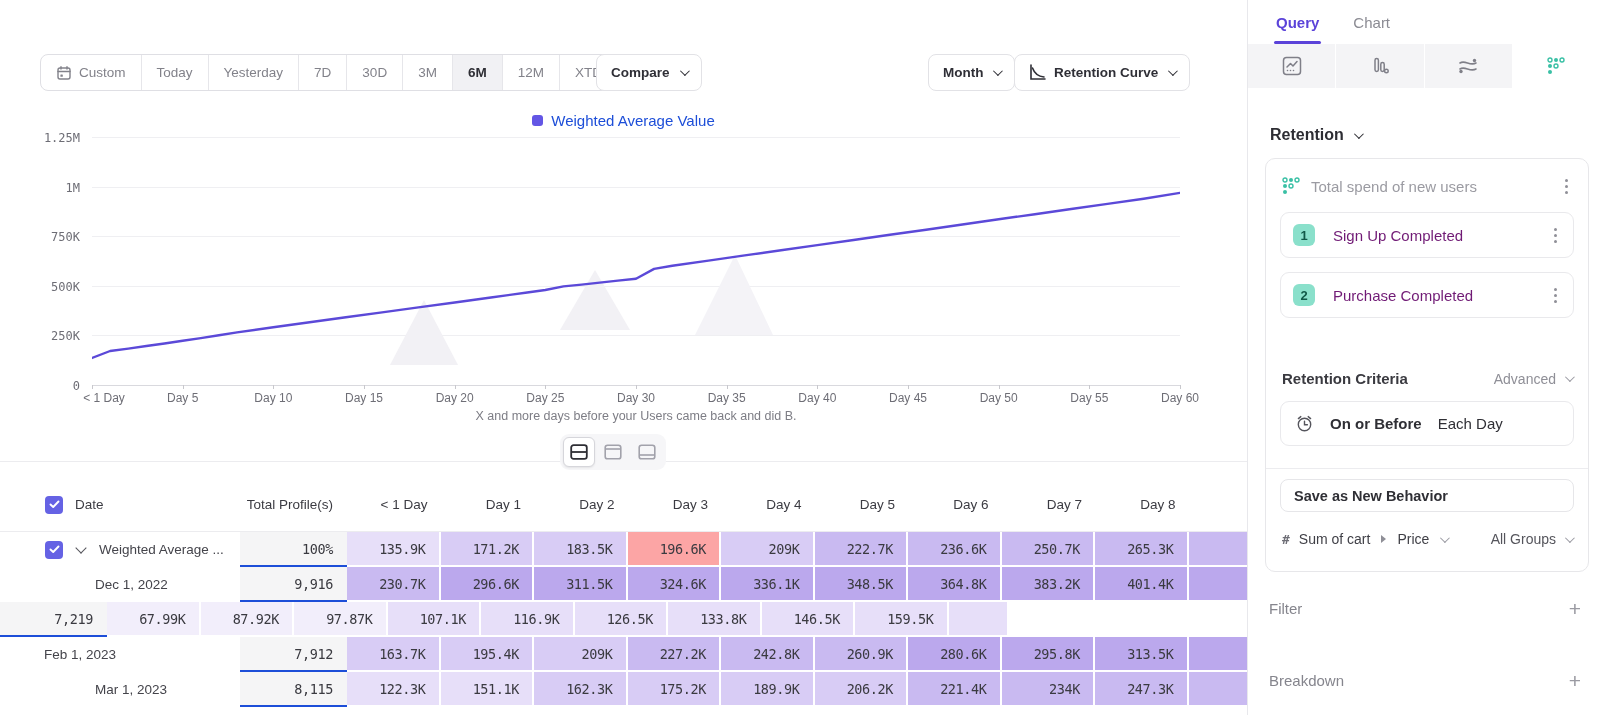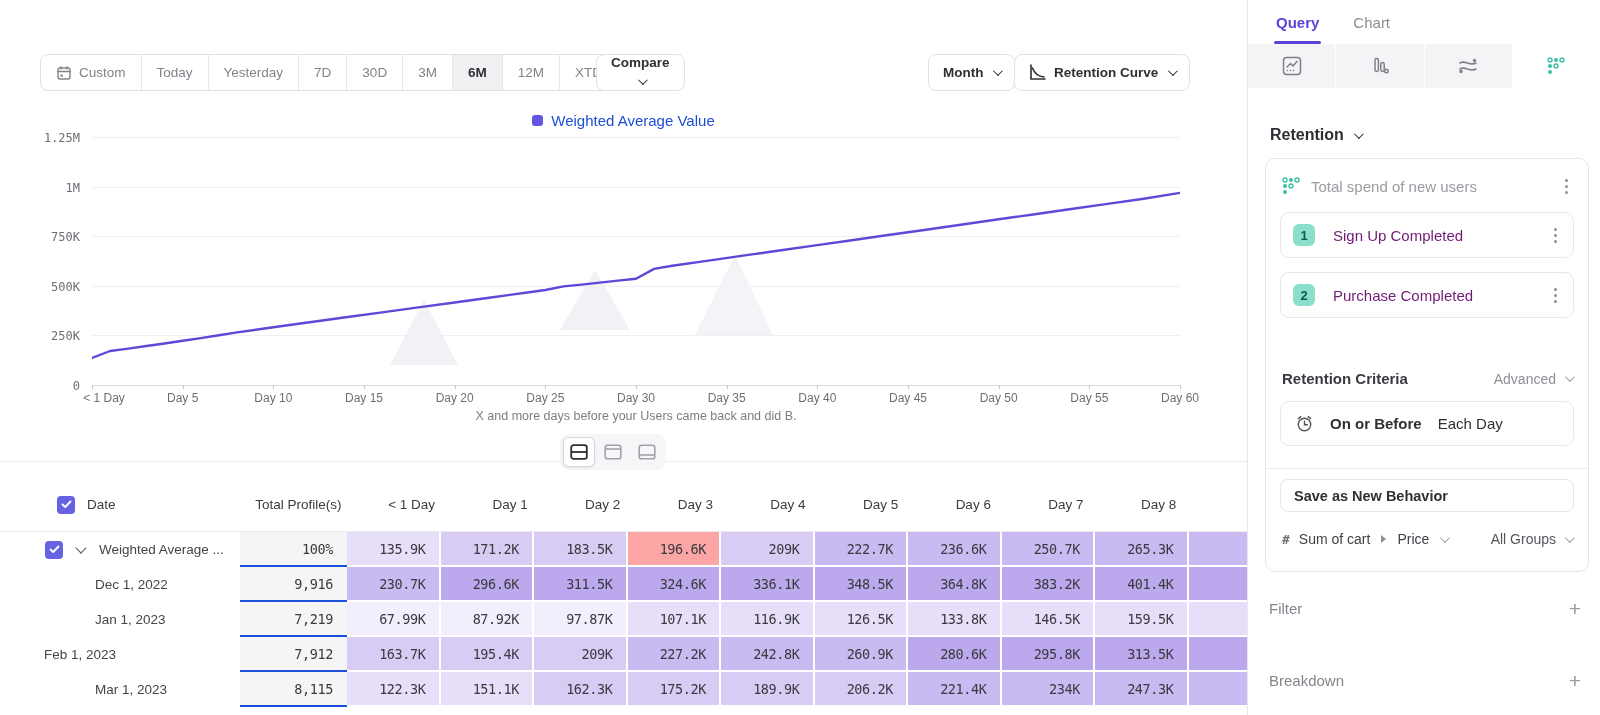--- a/index.html
+++ b/index.html
@@ -48,21 +48,21 @@
   .section-divider { position:absolute; left:0; top:461px; width:1247px; height:1px; background:#ececef; }
   .toggles { position:absolute; left:560px; top:434px; display:flex; gap:2px; padding:3px;
     background:#f6f6f8; border-radius:9px; }
   .toggle-btn { width:32px; height:30px; display:flex; align-items:center; justify-content:center;
     border-radius:6px; color:#a2a2ab; cursor:pointer; }
   .toggle-btn.active { background:#fff; border:1px solid #d6d6db; box-shadow:0 1px 2px rgba(0,0,0,.08);
     color:#2e2e34; }
 
   
   #table { position:absolute; left:0; top:478px; width:1247px; }
-  .t-header { display:flex; height:54px; align-items:center; border-bottom:1px solid #ececef;padding-left:12px; }
+  .t-header { display:flex; height:54px; align-items:center; border-bottom:1px solid #ececef; }
   .t-row { display:flex; height:35px; }
   .c-date { width:240px; display:flex; align-items:center; }
   .c-total { width:107px; display:flex; align-items:center; justify-content:flex-end;
     padding-right:14px; }
   .c-val { width:93.5px; display:flex; align-items:center; justify-content:flex-end;
     padding-right:13px; border-right:2px solid #fff; border-bottom:2px solid #fff; }
   .c-sliver { width:58.5px; border-bottom:2px solid #fff; }
   .t-row .c-total { background:#f5f5f6; border-bottom:2px solid #1d4ed8; }
   .num { font-family:"DejaVu Sans Mono", monospace; font-size:13.5px; color:#3a3a40; letter-spacing:-0.4px; }
   .hdr-label { font-size:13.5px; color:#3b3b42; }
@@ -154,21 +154,21 @@
           <span>6M</span>
         </div>
         <div class="seg-item">
           <span>12M</span>
         </div>
         <div class="seg-item">
           <span>XTD</span>
           <span class="chev gray"></span>
         </div>
       </div>
-    <div class="btn" style="left:596px;flex-direction:column;">
+    <div class="btn" style="left:596px;">
       <span>Compare</span>
       <span class="chev"></span>
     </div>
     <div class="btn" style="left:928px;">
       <span>Month</span>
       <span class="chev"></span>
     </div>
     <div class="btn" style="left:1014px;align-items:center;">
       <svg width="17" height="17" viewBox="0 0 17 17">
         <path d="M2 1 V15 H16" stroke="#2f2f36" stroke-width="1.6" fill="none" stroke-linecap="round"></path>
@@ -307,23 +307,20 @@
           <div class="c-val num" style="background:#bba8ed">311.5K</div>
           <div class="c-val num" style="background:#bba8ed">324.6K</div>
           <div class="c-val num" style="background:#bba8ed">336.1K</div>
           <div class="c-val num" style="background:#bba8ed">348.5K</div>
           <div class="c-val num" style="background:#bba8ed">364.8K</div>
           <div class="c-val num" style="background:#bba8ed">383.2K</div>
           <div class="c-val num" style="background:#bba8ed">401.4K</div>
           <div class="c-sliver" style="background:#bba8ed"></div>
         </div>
         <div class="t-row">
-          <div class="c-date">
-            <span class="date-label" style="margin-left:95px">Jan 1, 2023</span>
-          </div>
           <div class="c-total num">7,219</div>
           <div class="c-val num" style="background:#f2eefb">67.99K</div>
           <div class="c-val num" style="background:#f2eefb">87.92K</div>
           <div class="c-val num" style="background:#f2eefb">97.87K</div>
           <div class="c-val num" style="background:#e7dff9">107.1K</div>
           <div class="c-val num" style="background:#e7dff9">116.9K</div>
           <div class="c-val num" style="background:#e7dff9">126.5K</div>
           <div class="c-val num" style="background:#e7dff9">133.8K</div>
           <div class="c-val num" style="background:#e7dff9">146.5K</div>
           <div class="c-val num" style="background:#e7dff9">159.5K</div>

